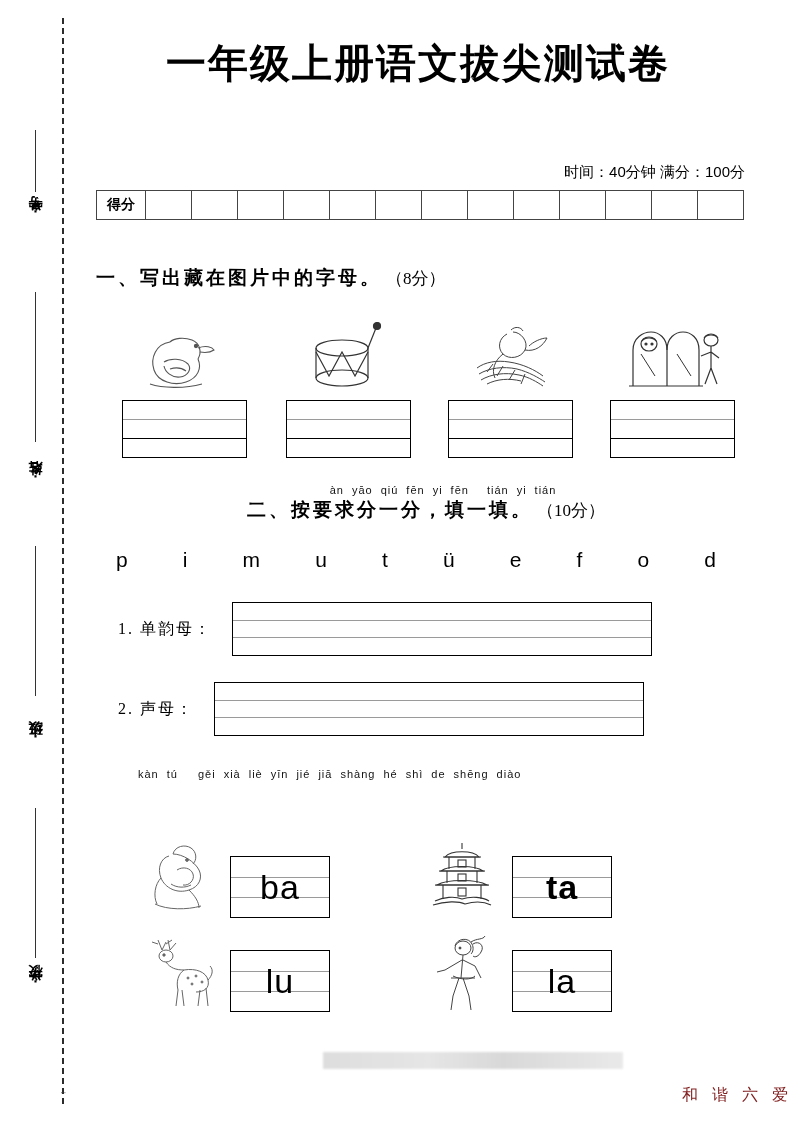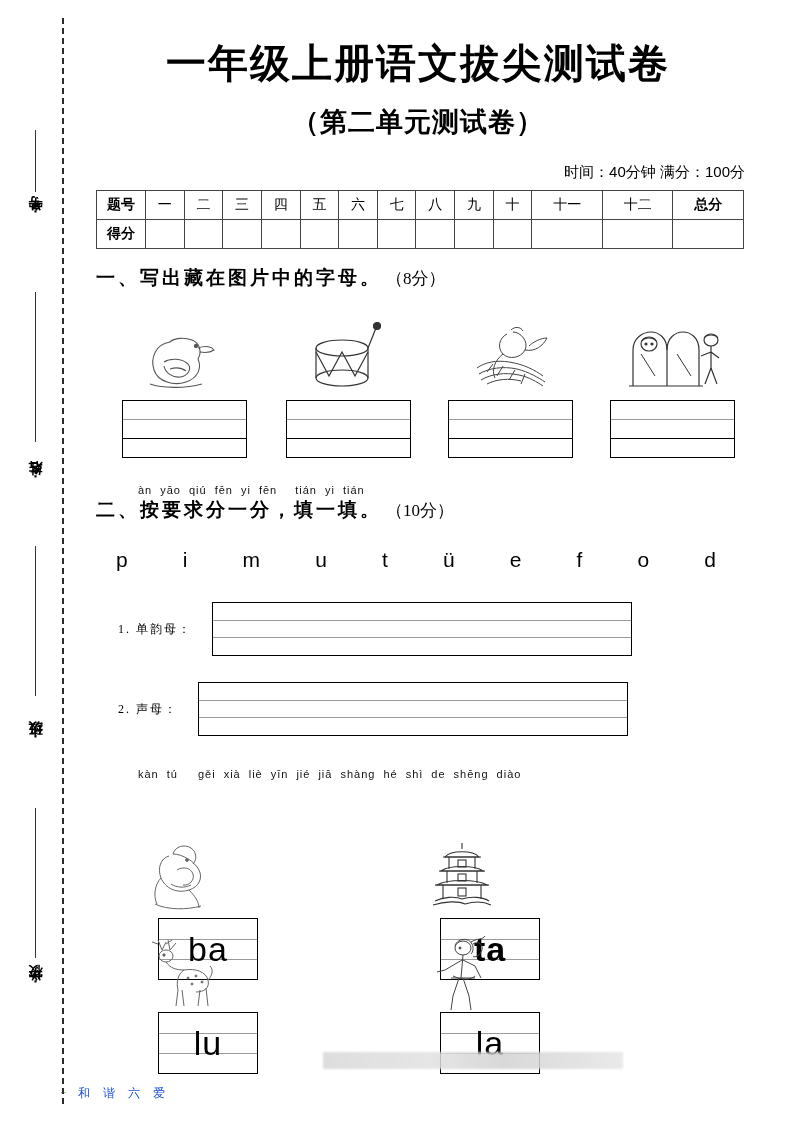--- a/index.html
+++ b/index.html
@@ -171,30 +171,30 @@
   
   #q2-letters {
     position: absolute; left: 38px; top: 548px; width: 600px;
     display: flex; justify-content: space-between;
     font-family: "Liberation Sans", "DejaVu Sans", sans-serif;
     font-size: 21px;
   }
   .answer-row { position: absolute; display: flex; align-items: center; }
   .answer-label {
     font-family: "Liberation Serif", "DejaVu Serif", serif;
-    font-size: 12px;
+    font-size: 16px;
     letter-spacing: 2px;
     white-space: nowrap;
     margin-right: 20px;
   }
   .answer-box { height: 54px; }
 
   
   #q3-grid { position: absolute; left: 18px; top: 838px; width: 660px; height: 180px; }
-  .q3-cell { position: absolute; display: flex; align-items: flex-start; flex-direction: column; }
+  .q3-cell { position: absolute; display: flex; align-items: flex-end; }
   .q3-art { width: 72px; height: 80px; display: flex; align-items: center; justify-content: center; }
   .q3-box { width: 100px; height: 62px; margin-left: 14px; position: relative; }
   .q3-syl {
     position: absolute;
     left: 0; right: 0; top: 50%;
     transform: translateY(-50%);
     text-align: center;
     font-family: "Liberation Sans", "DejaVu Sans", sans-serif;
     font-size: 34px;
     line-height: 1;
@@ -207,25 +207,25 @@
     left: 245px; top: 1052px;
     width: 300px; height: 17px;
     background: linear-gradient(90deg,#d8d8d8 0%,#e2e2e2 35%,#d2d2d2 60%,#e6e6e6 100%);
     filter: blur(1px);
     opacity: .85;
   }
   #footer-text {
     position: absolute;
     left: 0; top: 1085px;
     width: 715px;
-    text-align: left;
+    text-align: right;
     font-family: "Liberation Serif", "DejaVu Serif", serif;
-    font-size: 12px;
+    font-size: 16px;
     letter-spacing: 5px;
-    color: #1d4ed8;
+    color: #7f1d1d;
   }
   #corner-dots {
     position: absolute;
     left: 60px; top: 1090px;
     font-size: 10px;
     color: #777;
     line-height: 6px;
   }
 
   svg { display: block; }
@@ -255,41 +255,24 @@
   <div class="margin-entry" style="top:975px;">
     <span class="margin-label">学校：</span>
   </div>
 
   <div id="corner-dots">··</div>
 </div>
 
 <div id="page-body">
 
   <div id="title-main">一年级上册语文拔尖测试卷</div>
-  <div id="title-sub">（第二单元测试卷）</div>
   <div id="exam-meta">时间：40分钟  满分：100分</div>
 
   <table id="score-table">
     <tbody>
-        <tr>
-      <td class="hdr">题号</td>
-      <td class="num">一</td>
-      <td class="num">二</td>
-      <td class="num">三</td>
-      <td class="num">四</td>
-      <td class="num">五</td>
-      <td class="num">六</td>
-      <td class="num">七</td>
-      <td class="num">八</td>
-      <td class="num">九</td>
-      <td class="num">十</td>
-      <td class="num">十一</td>
-      <td class="num">十二</td>
-      <td class="total">总分</td>
-    </tr>
     <tr>
       <td class="hdr">得分</td>
       <td></td>
       <td></td>
       <td></td>
       <td></td>
       <td></td>
       <td></td>
       <td></td>
       <td></td>
@@ -383,21 +366,21 @@
           <path d="M86 22 L86 44 M86 28 L76 32 M86 28 L94 34 M86 44 L80 60 M86 44 L92 60"></path>
         </svg>
       </div>
       <div class="pinyin-grid q1-box">
         <div class="gl" style="top:33%"></div>
           <div class="gl mid" style="top:66%"></div>
       </div>
     </div>
   </div>
 
-  <div class="section" style="top:484px;">
+  <div class="section" style="top:484px;text-align:center;">
     <div class="pinyin-line">
       <span>àn</span><span>yāo</span><span>qiú</span><span>fēn</span><span>yi</span><span>fēn</span><span style="margin-left:10px">tián</span><span>yi</span><span>tián</span>
     </div>
     <div class="heading-line">
       <span>二、按要求分一分，填一填。</span><span class="marks">（10分）</span>
     </div>
   </div>
 
   <div id="q2-letters">
     <span>p</span>

